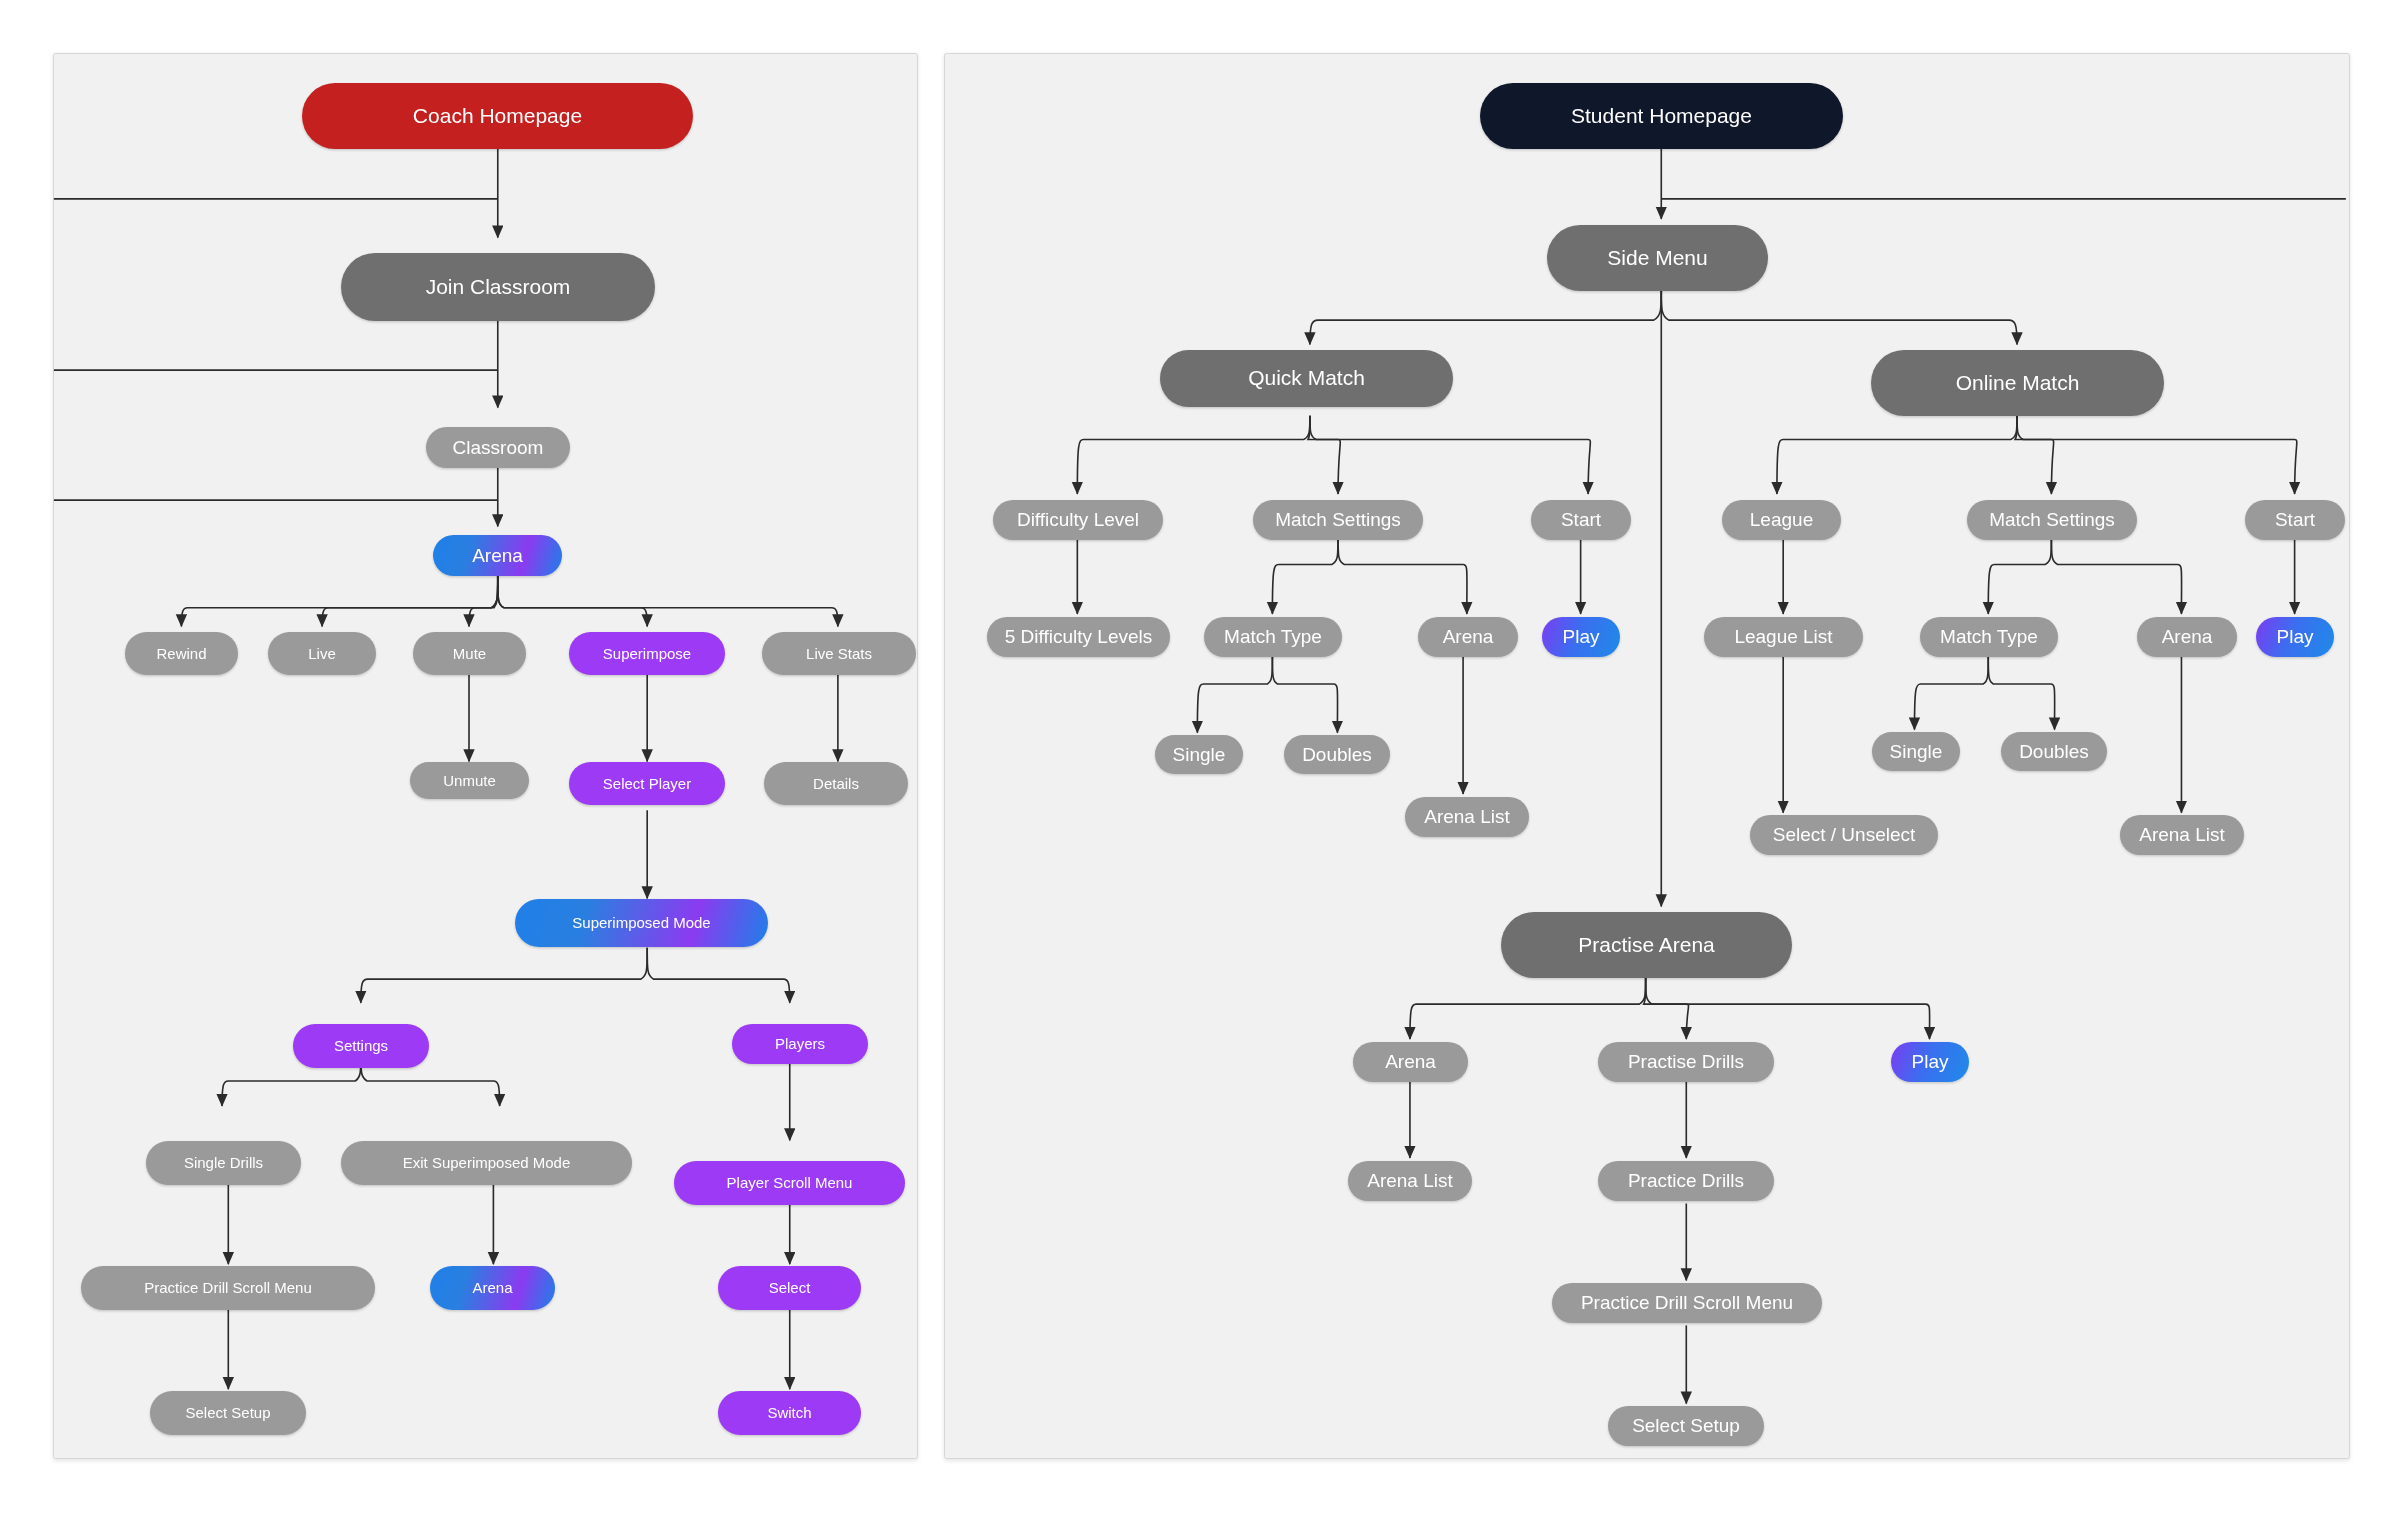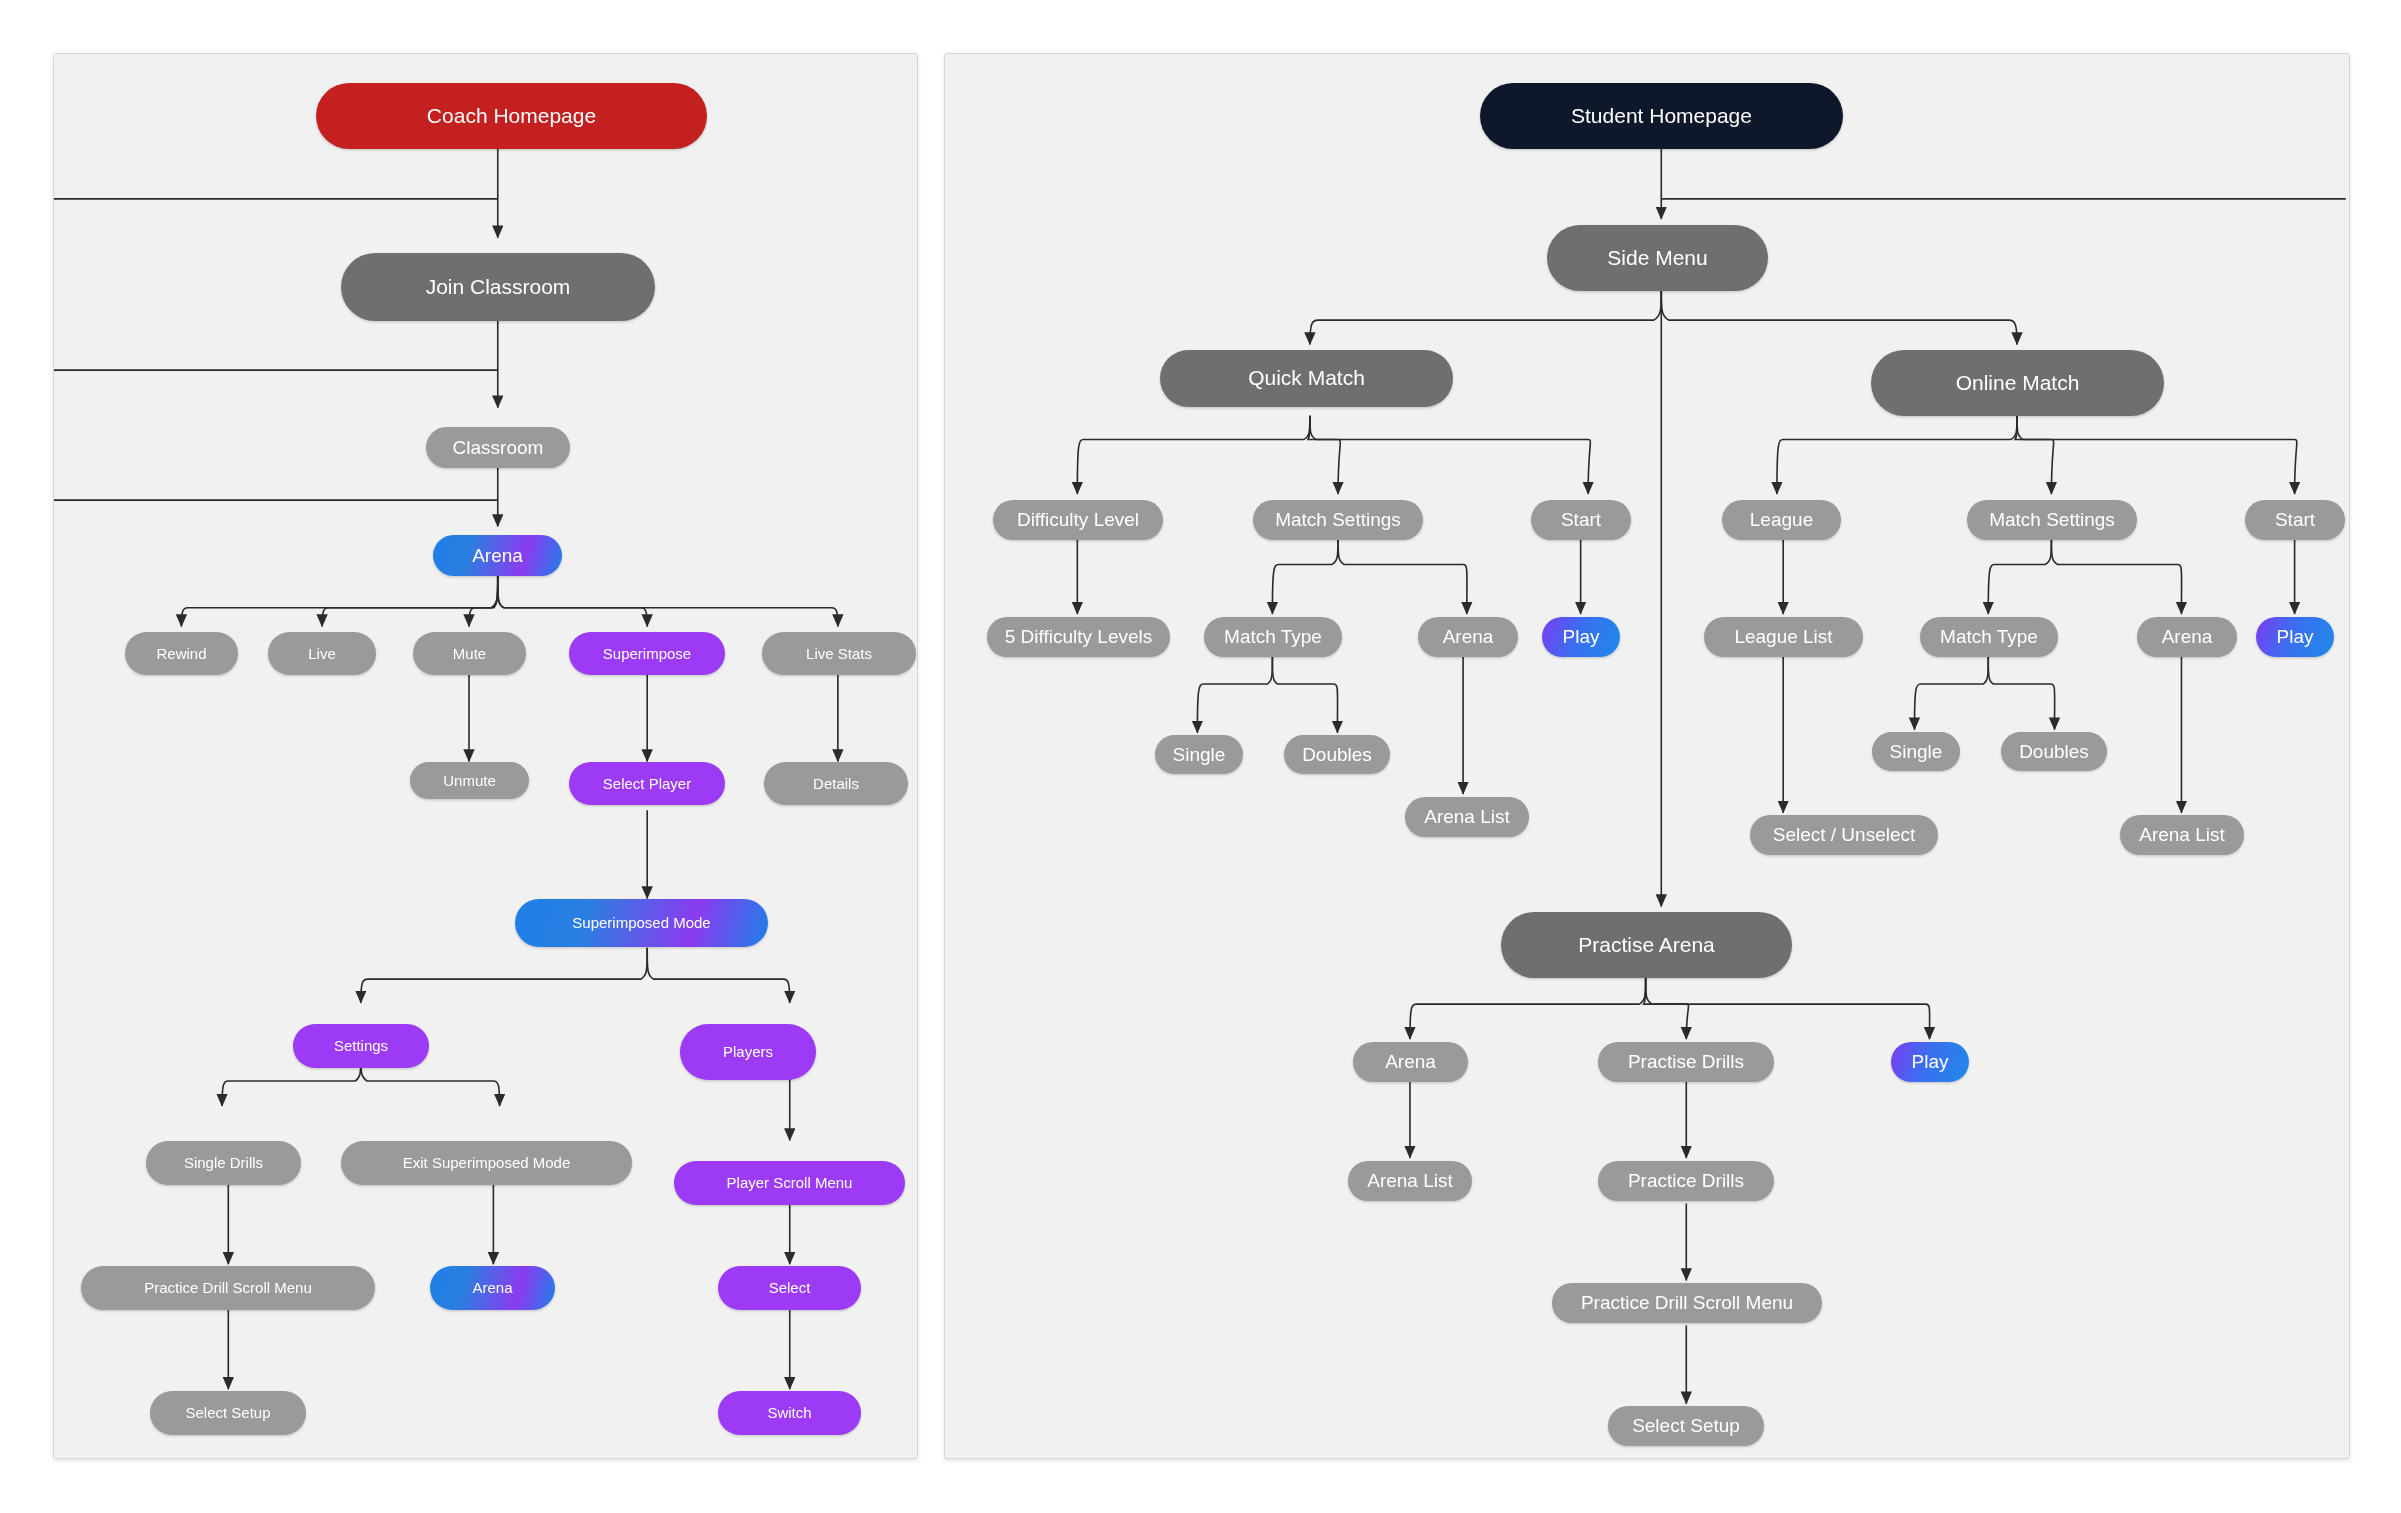--- a/index.html
+++ b/index.html
@@ -128,42 +128,42 @@
     <path d="M2255,1728 L2255,1852" marker-end="url(#ah)"></path>
 
     <path d="M2697,1728 L2697,1852" marker-end="url(#ah)"></path>
 
     <path d="M2697,1925 L2697,2048" marker-end="url(#ah)"></path>
 
     <path d="M2697,2120 L2697,2245" marker-end="url(#ah)"></path>
   </g>
 </svg>
 
-<div class="node n-root c-red" style="left:316px;top:83px;width:391px;height:66px;">Coach Homepage</div>
+<div class="node n-root c-red" style="left:302px;top:83px;width:391px;height:66px;">Coach Homepage</div>
 
 <div class="node n-major c-dark" style="left:341px;top:253px;width:314px;height:68px;">Join Classroom</div>
 
 <div class="node n-small c-gray" style="left:426px;top:427px;width:144px;height:41px;">Classroom</div>
 
 <div class="node n-small c-grad" style="left:433px;top:535px;width:129px;height:41px;">Arena</div>
 
 <div class="node n-mid c-gray" style="left:125px;top:632px;width:113px;height:43px;">Rewind</div>
 <div class="node n-mid c-gray" style="left:268px;top:632px;width:108px;height:43px;">Live</div>
 <div class="node n-mid c-gray" style="left:413px;top:632px;width:113px;height:43px;">Mute</div>
 <div class="node n-mid c-purple" style="left:569px;top:632px;width:156px;height:43px;">Superimpose</div>
 <div class="node n-mid c-gray" style="left:762px;top:632px;width:154px;height:43px;">Live Stats</div>
 
 <div class="node n-mid c-gray" style="left:410px;top:762px;width:119px;height:37px;">Unmute</div>
 <div class="node n-mid c-purple" style="left:569px;top:762px;width:156px;height:43px;">Select Player</div>
 <div class="node n-mid c-gray" style="left:764px;top:762px;width:144px;height:43px;">Details</div>
 
 <div class="node n-mid c-grad" style="left:515px;top:899px;width:253px;height:48px;">Superimposed Mode</div>
 
 <div class="node n-mid c-purple" style="left:293px;top:1024px;width:136px;height:44px;">Settings</div>
-<div class="node n-mid c-purple" style="left:680px;top:1024px;width:136px;height:56px;">Players</div>
+<div class="node n-mid c-purple" style="left:732px;top:1024px;width:136px;height:40px;">Players</div>
 
 <div class="node n-mid c-gray" style="left:146px;top:1141px;width:155px;height:44px;">Single Drills</div>
 <div class="node n-mid c-gray" style="left:341px;top:1141px;width:291px;height:44px;">Exit Superimposed Mode</div>
 <div class="node n-mid c-purple" style="left:674px;top:1141px;width:231px;height:44px;margin-top:20px;">Player Scroll Menu</div>
 
 <div class="node n-mid c-gray" style="left:81px;top:1266px;width:294px;height:44px;">Practice Drill Scroll Menu</div>
 <div class="node n-mid c-grad" style="left:430px;top:1266px;width:125px;height:44px;">Arena</div>
 <div class="node n-mid c-purple" style="left:718px;top:1266px;width:143px;height:44px;">Select</div>
 
 <div class="node n-mid c-gray" style="left:150px;top:1391px;width:156px;height:44px;">Select Setup</div>

